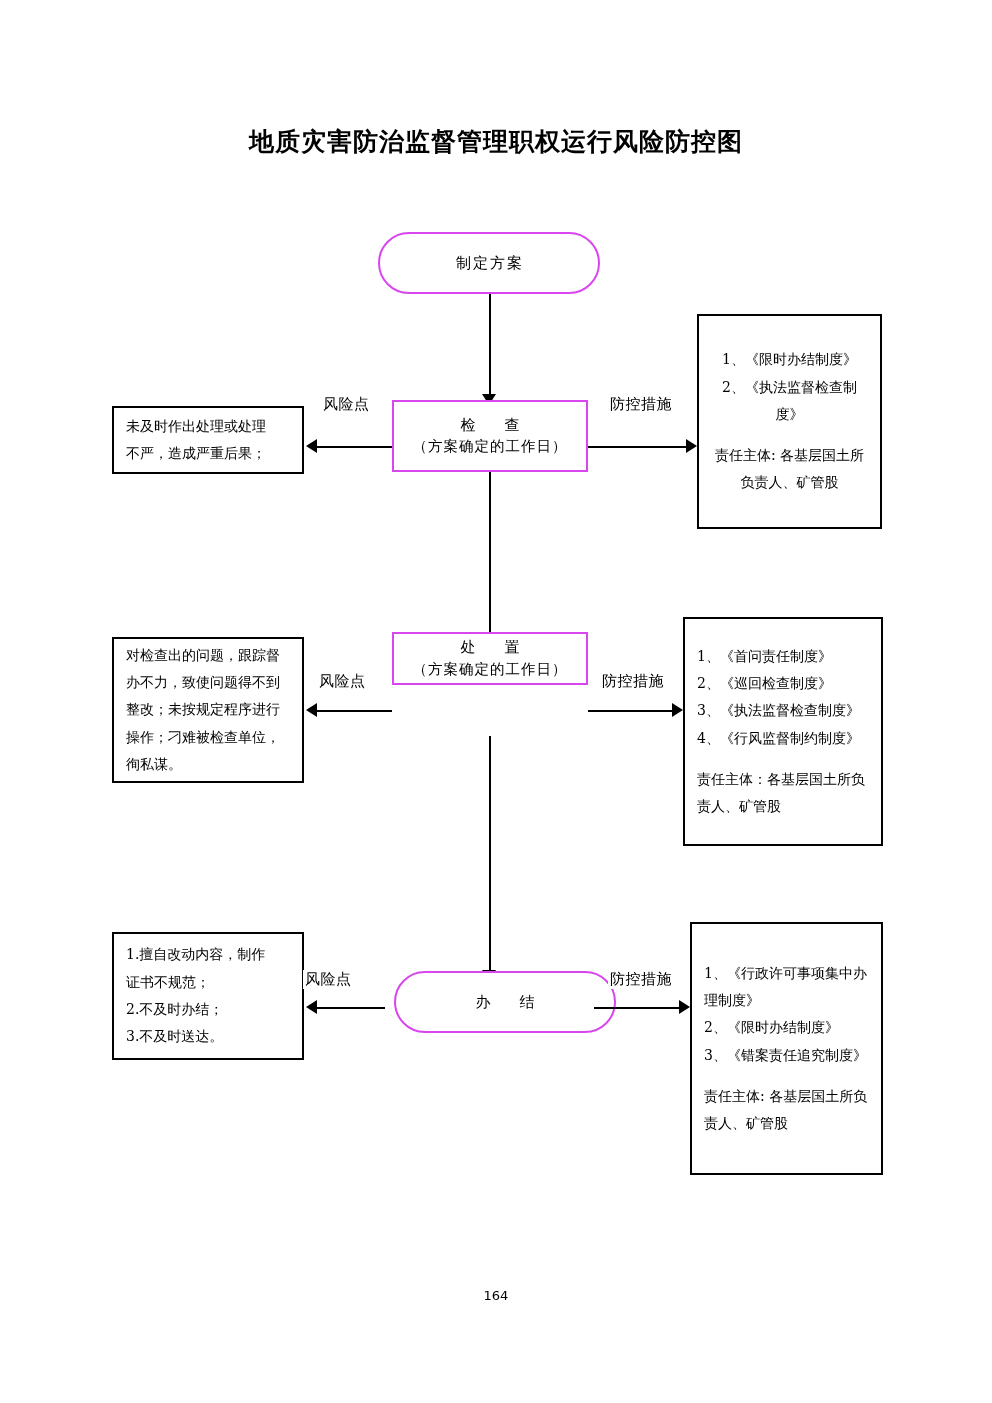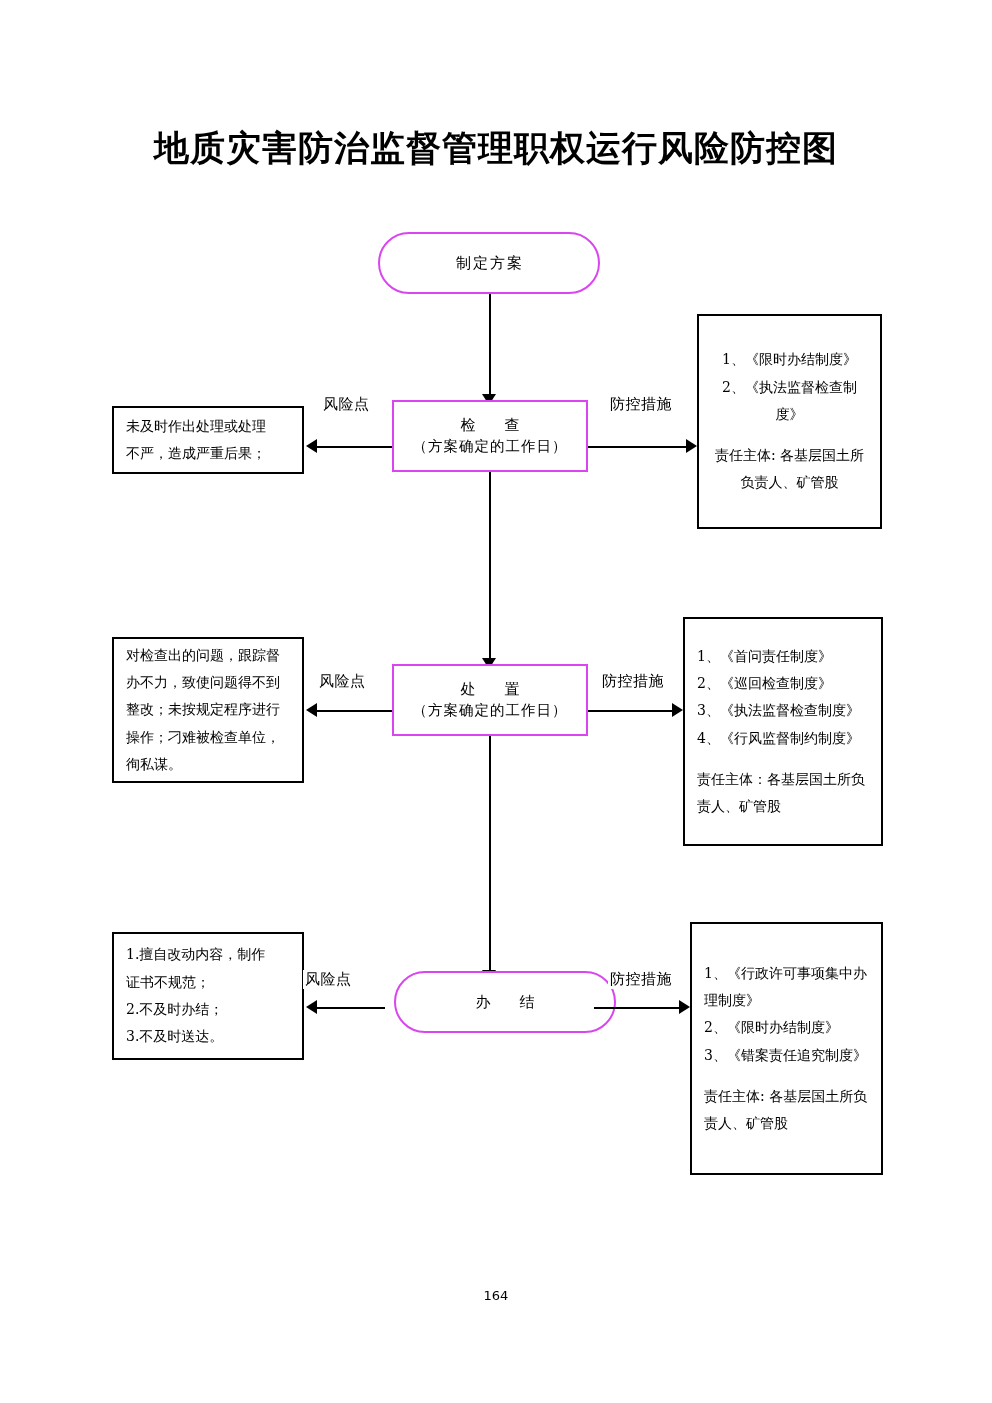--- a/index.html
+++ b/index.html
@@ -22,21 +22,21 @@
 
   
   #doc-title {
     position: absolute;
     left: 0;
     top: 128px;
     width: 992px;
     text-align: center;
     font-family: "DejaVu Serif", "Liberation Serif", serif;
     font-weight: bold;
-    font-size: 35px;
+    font-size: 25px;
     letter-spacing: 1px;
     line-height: 1.15;
     white-space: nowrap;
   }
 
   
   .node {
     position: absolute;
     box-sizing: border-box;
     border: 2px solid #d946ef;
@@ -187,21 +187,21 @@
   <div class="arrow-down" style="left:482px; top:658px;"></div>
 
   <div class="sidebox risk-box" style="left:112px; top:637px; width:192px; height:146px;">
     <div class="line">对检查出的问题，跟踪督</div>
     <div class="line">办不力，致使问题得不到</div>
     <div class="line">整改；未按规定程序进行</div>
     <div class="line">操作；刁难被检查单位，</div>
     <div class="line">徇私谋。</div>
   </div>
 
-  <div class="node process" style="left:392px; top:664px; width:196px; height:72px;">
+  <div class="node process" style="left:392px; top:632px; width:196px; height:53px;">
     <div class="node-title">处　置</div>
     <div class="node-sub">（方案确定的工作日）</div>
   </div>
 
   <div class="sidebox measure-box" style="left:683px; top:617px; width:200px; height:229px;">
     <div class="line">1、《首问责任制度》</div>
     <div class="line">2、《巡回检查制度》</div>
     <div class="line">3、《执法监督检查制度》</div>
     <div class="line">4、《行风监督制约制度》</div>
     <div class="spacer"></div>

